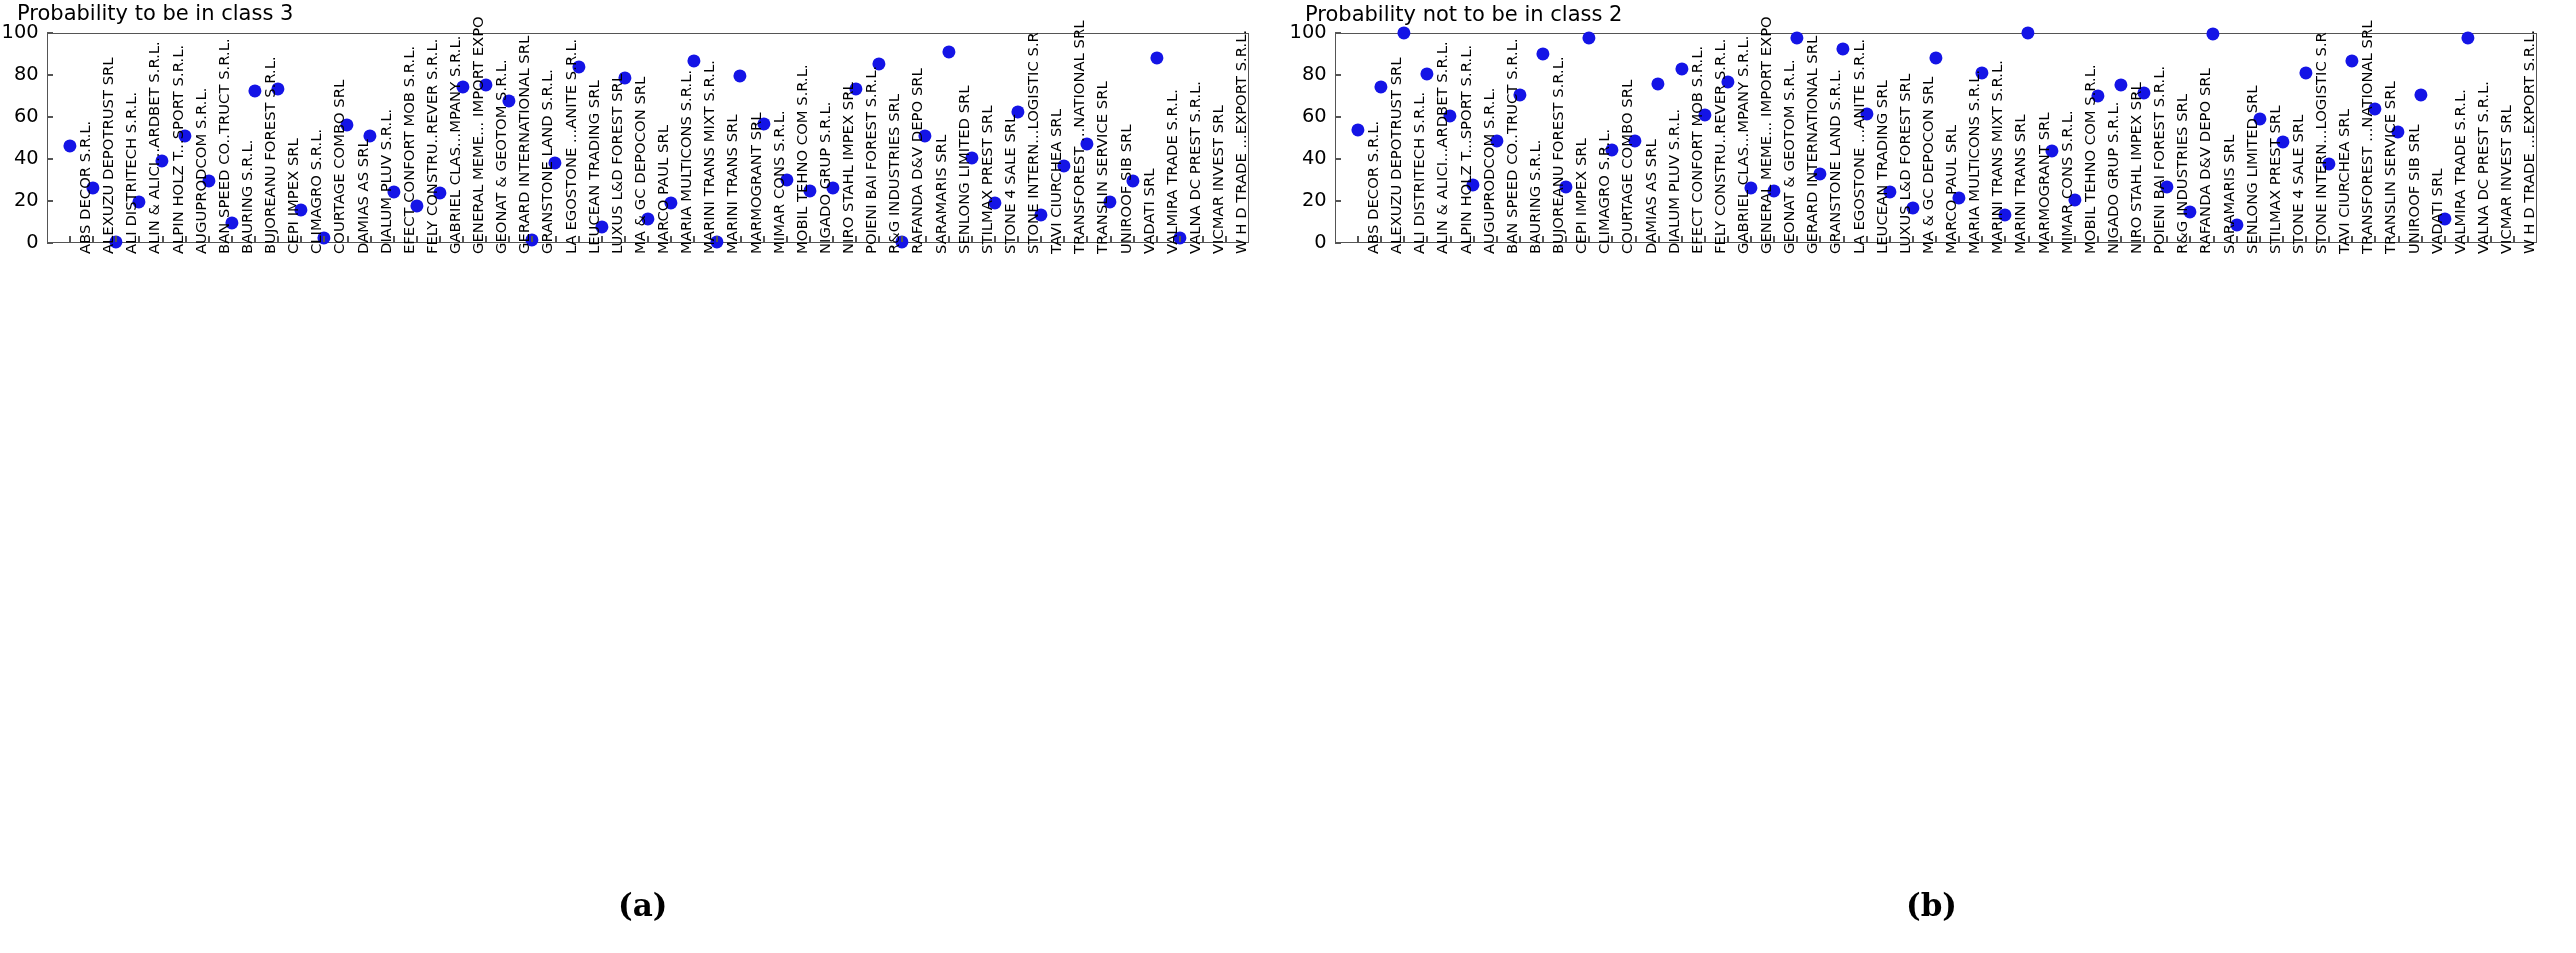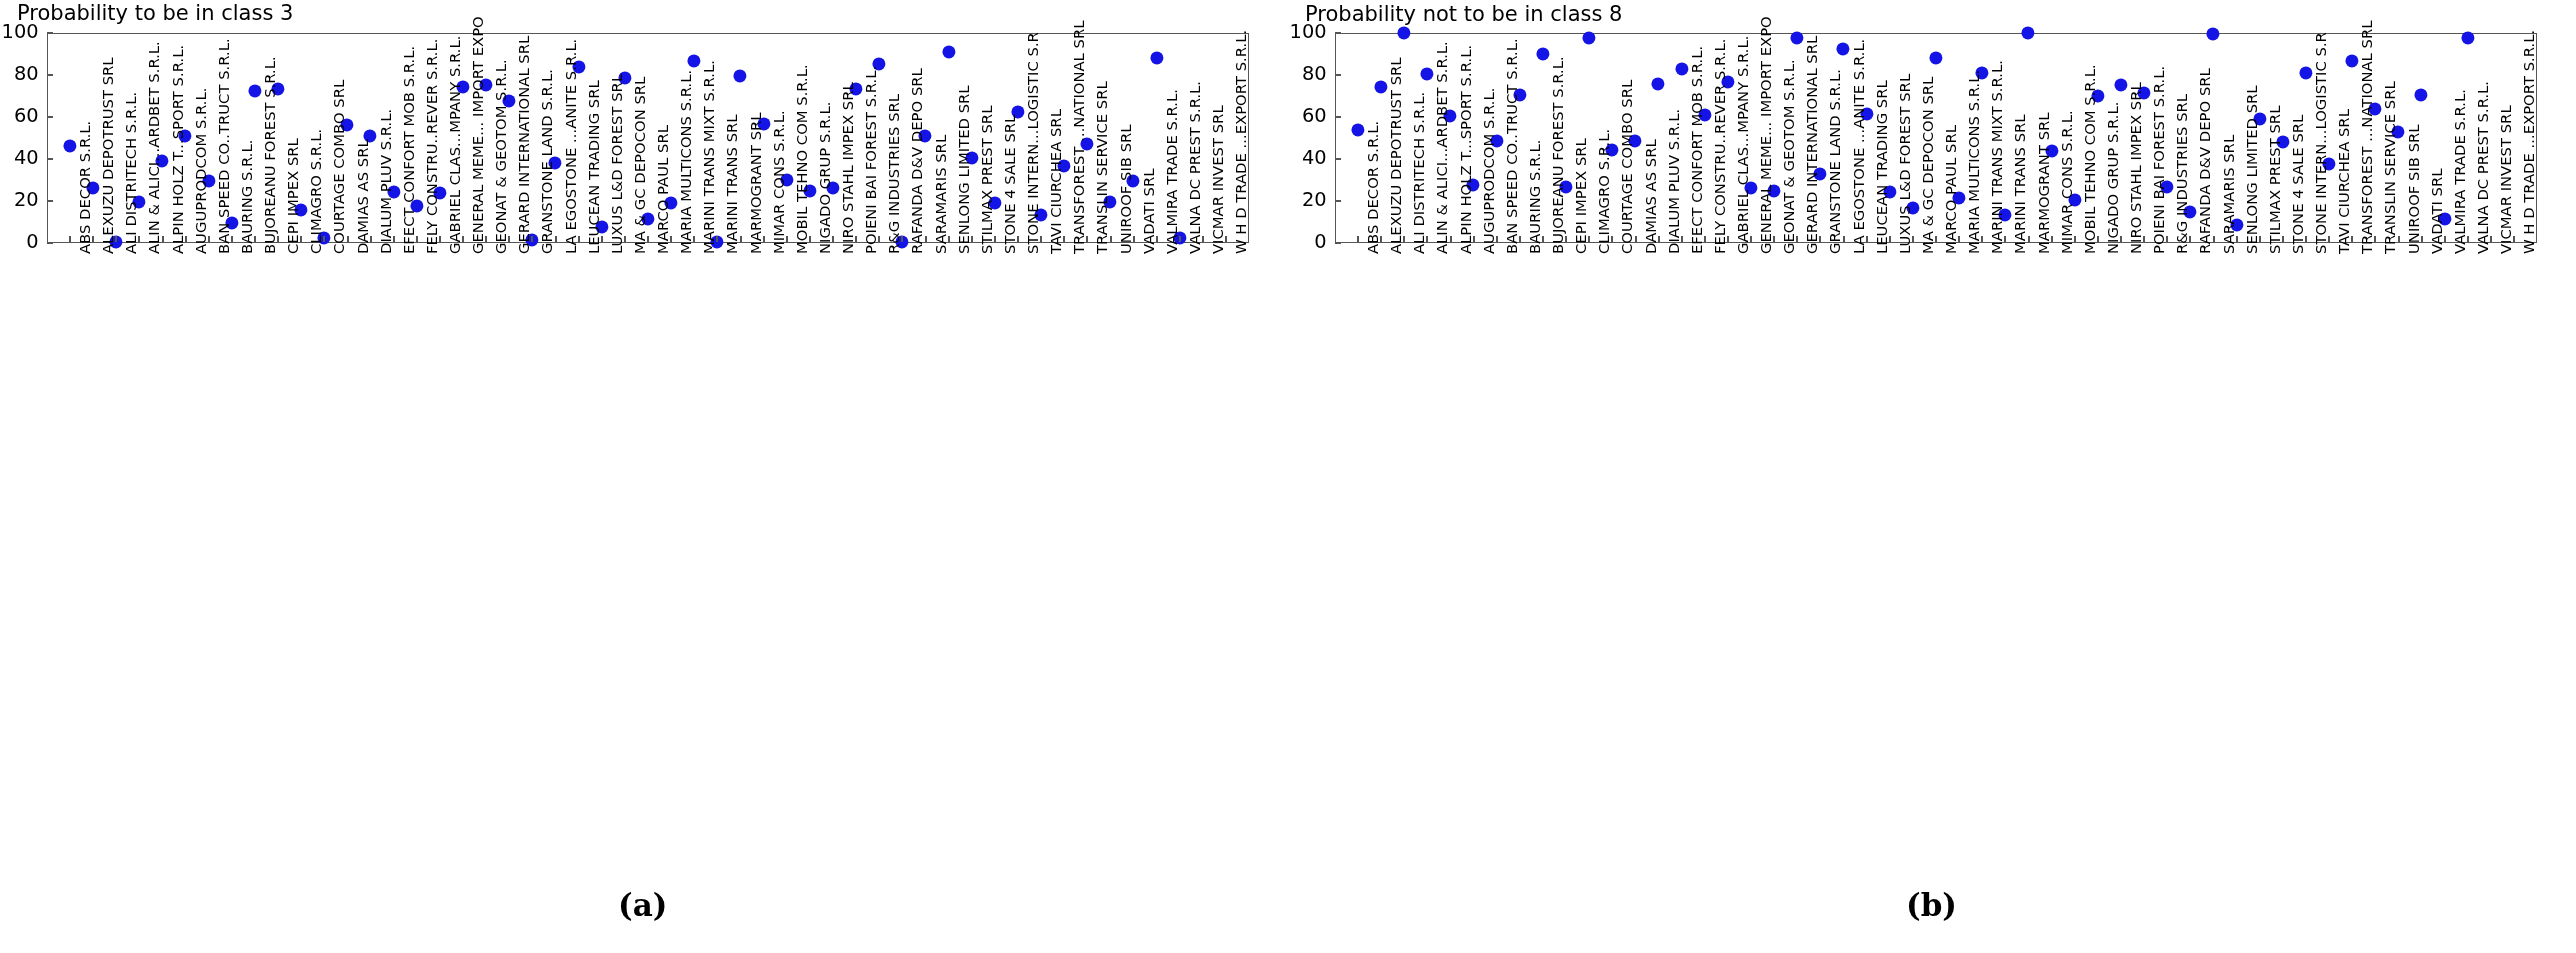--- a/index.html
+++ b/index.html
@@ -251,21 +251,21 @@
         <div class="x-label" style="left: 1186px; top: 254px;">VALNA DC PREST S.R.L.</div>
         <div class="tick-mark" style="left: 1202px; top: 236px; width: 1.6px; height: 6.2px;"></div>
         <div class="x-label" style="left: 1209px; top: 254px;">VICMAR INVEST SRL</div>
         <div class="tick-mark" style="left: 1225px; top: 236px; width: 1.6px; height: 6.2px;"></div>
         <div class="x-label" style="left: 1232px; top: 254px;">W H D TRADE ...EXPORT S.R.L.</div>
       </div>
     <div class="subcaption" style="left:618px; top:887px;">(a)</div>
   </div>
 
   <div class="panel panel-b">
-    <div class="chart-title" style="left:17px; top:1.6px;">Probability not to be in class 8</div>
+    <div class="chart-title" style="left:17px; top:1.6px;">Probability not to be in class 2</div>
     <div class="plot-frame" id="frame-b" style="left:47px; top:33px; width:1202px; height:210px;"></div>
     <div id="yticks-b">
         <div class="y-tick-label" style="left: 1.6px; top: 230px; width: 37px;">0</div>
         <div class="tick-mark" style="left: 47px; top: 242px; width: 6.2px; height: 1.6px;"></div>
         <div class="y-tick-label" style="left: 1.6px; top: 188px; width: 37px;">20</div>
         <div class="tick-mark" style="left: 47px; top: 200px; width: 6.2px; height: 1.6px;"></div>
         <div class="y-tick-label" style="left: 1.6px; top: 146px; width: 37px;">40</div>
         <div class="tick-mark" style="left: 47px; top: 158px; width: 6.2px; height: 1.6px;"></div>
         <div class="y-tick-label" style="left: 1.6px; top: 104px; width: 37px;">60</div>
         <div class="tick-mark" style="left: 47px; top: 116px; width: 6.2px; height: 1.6px;"></div>

